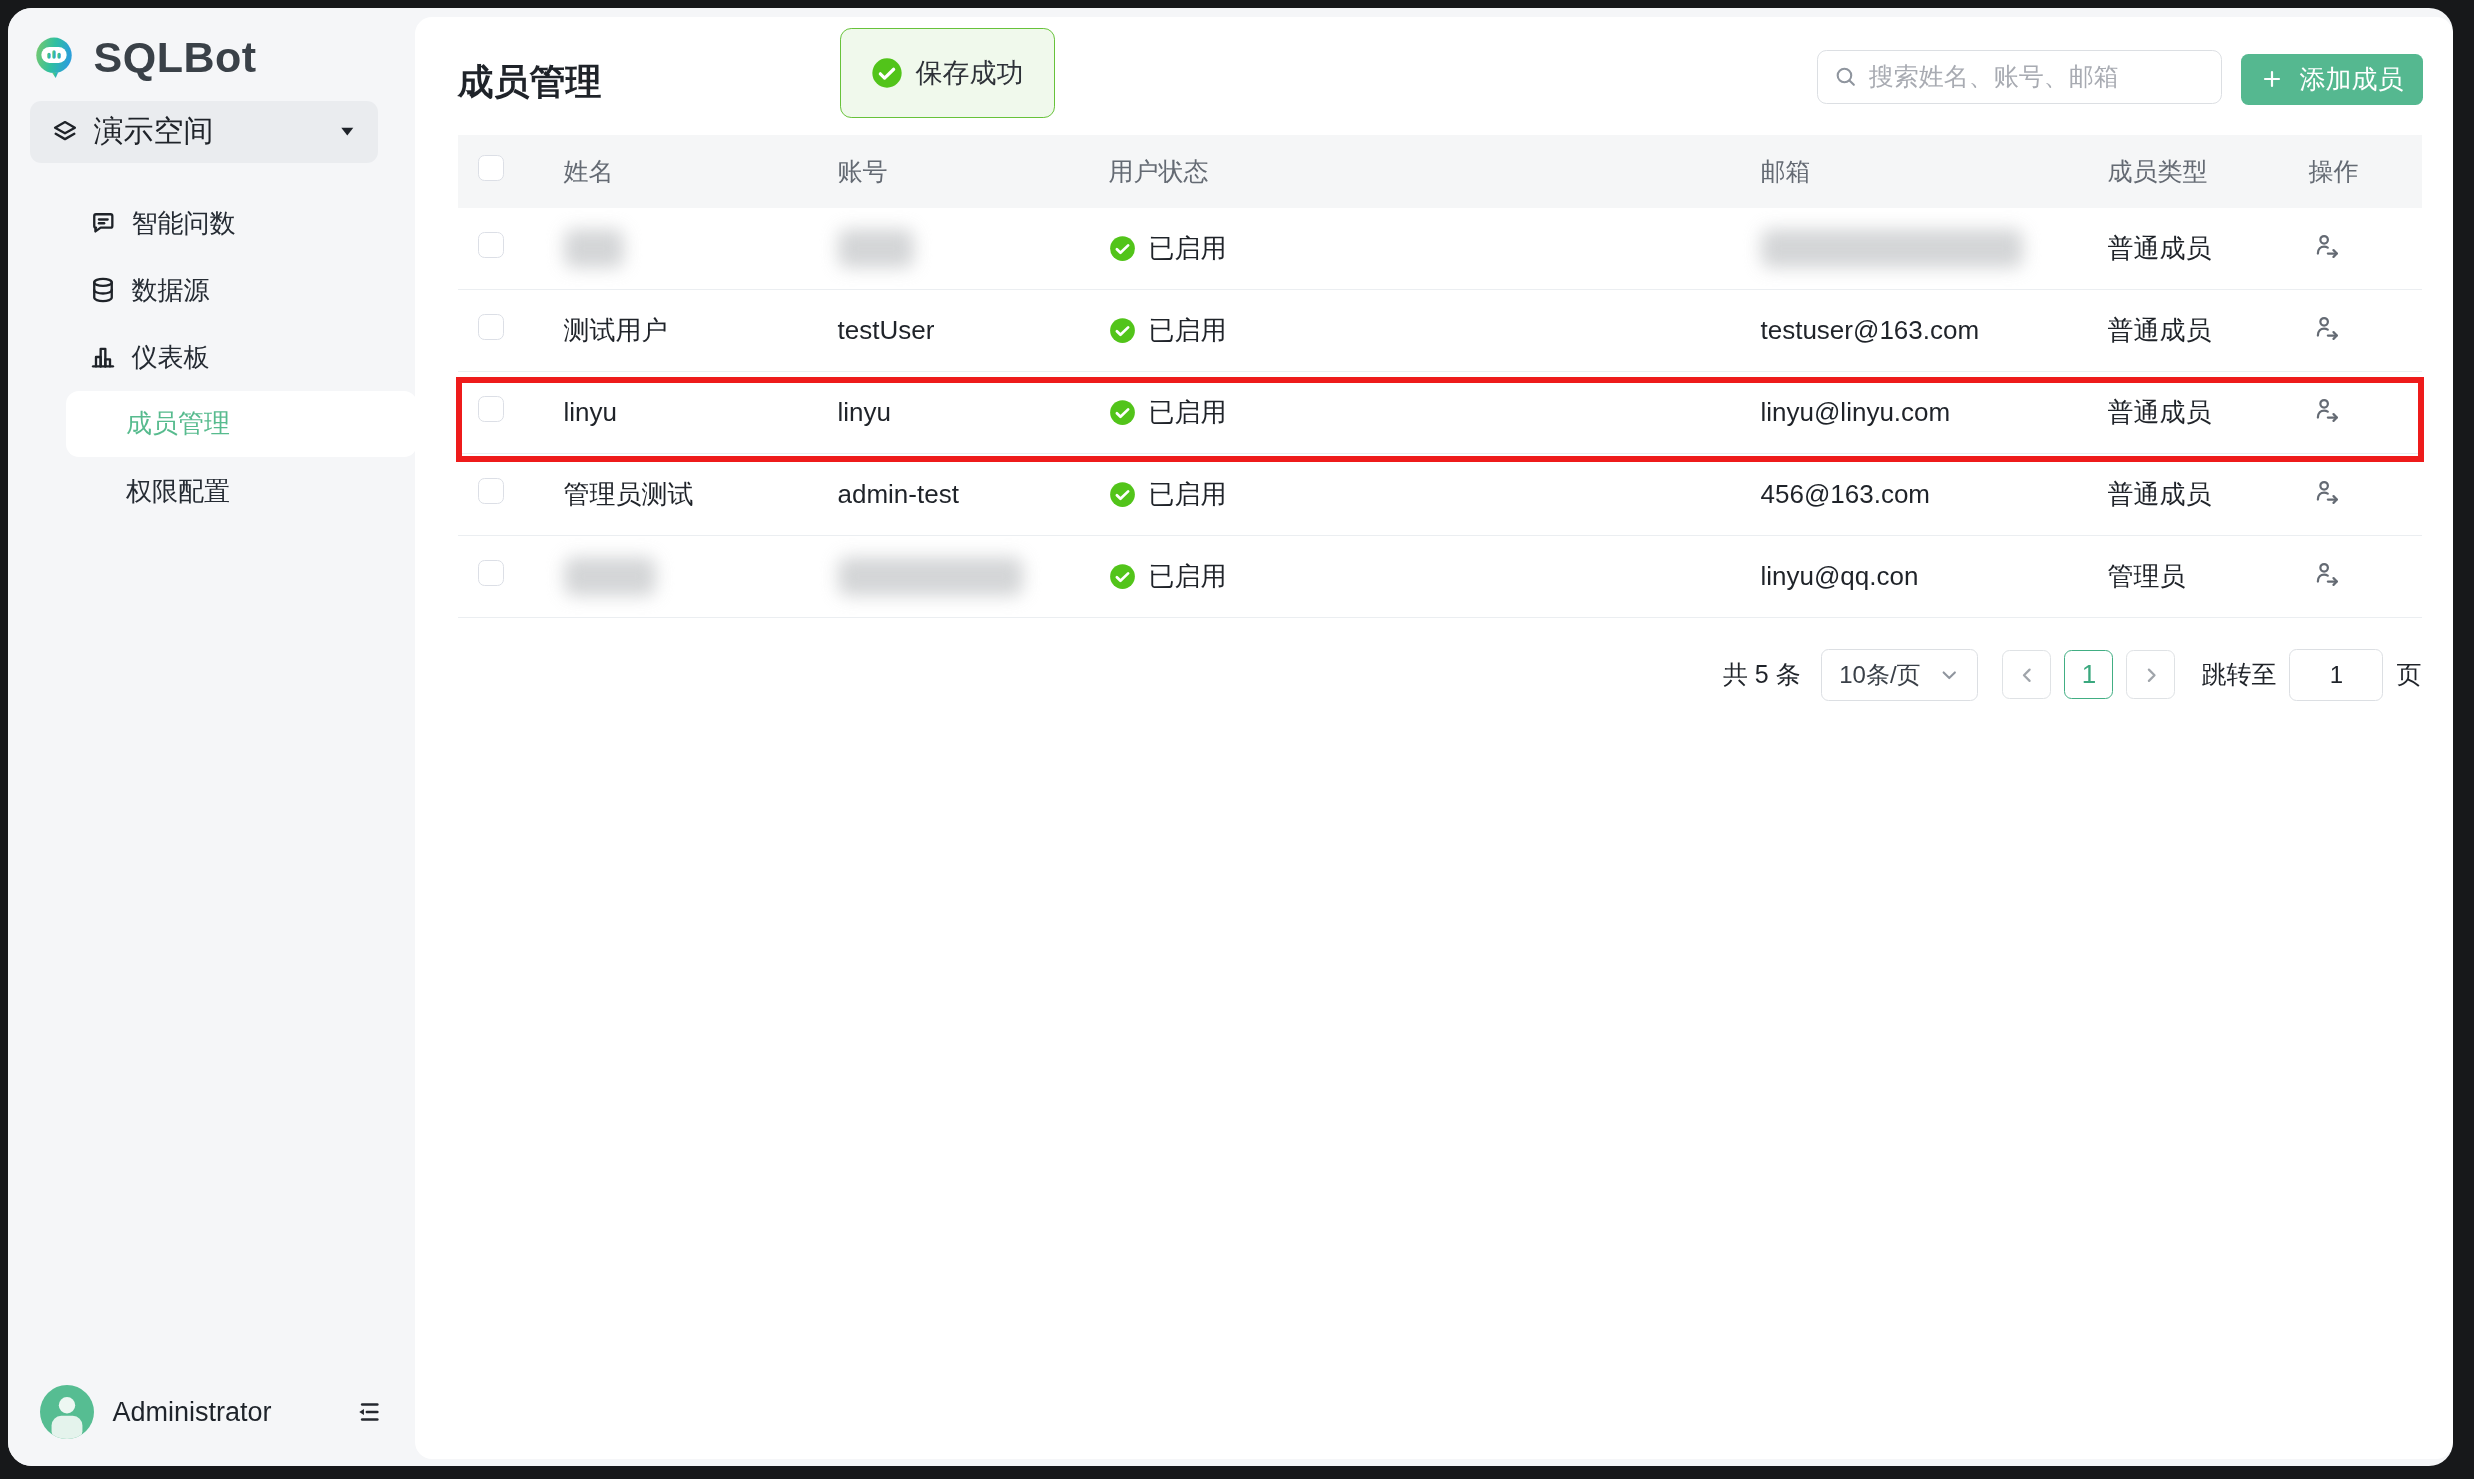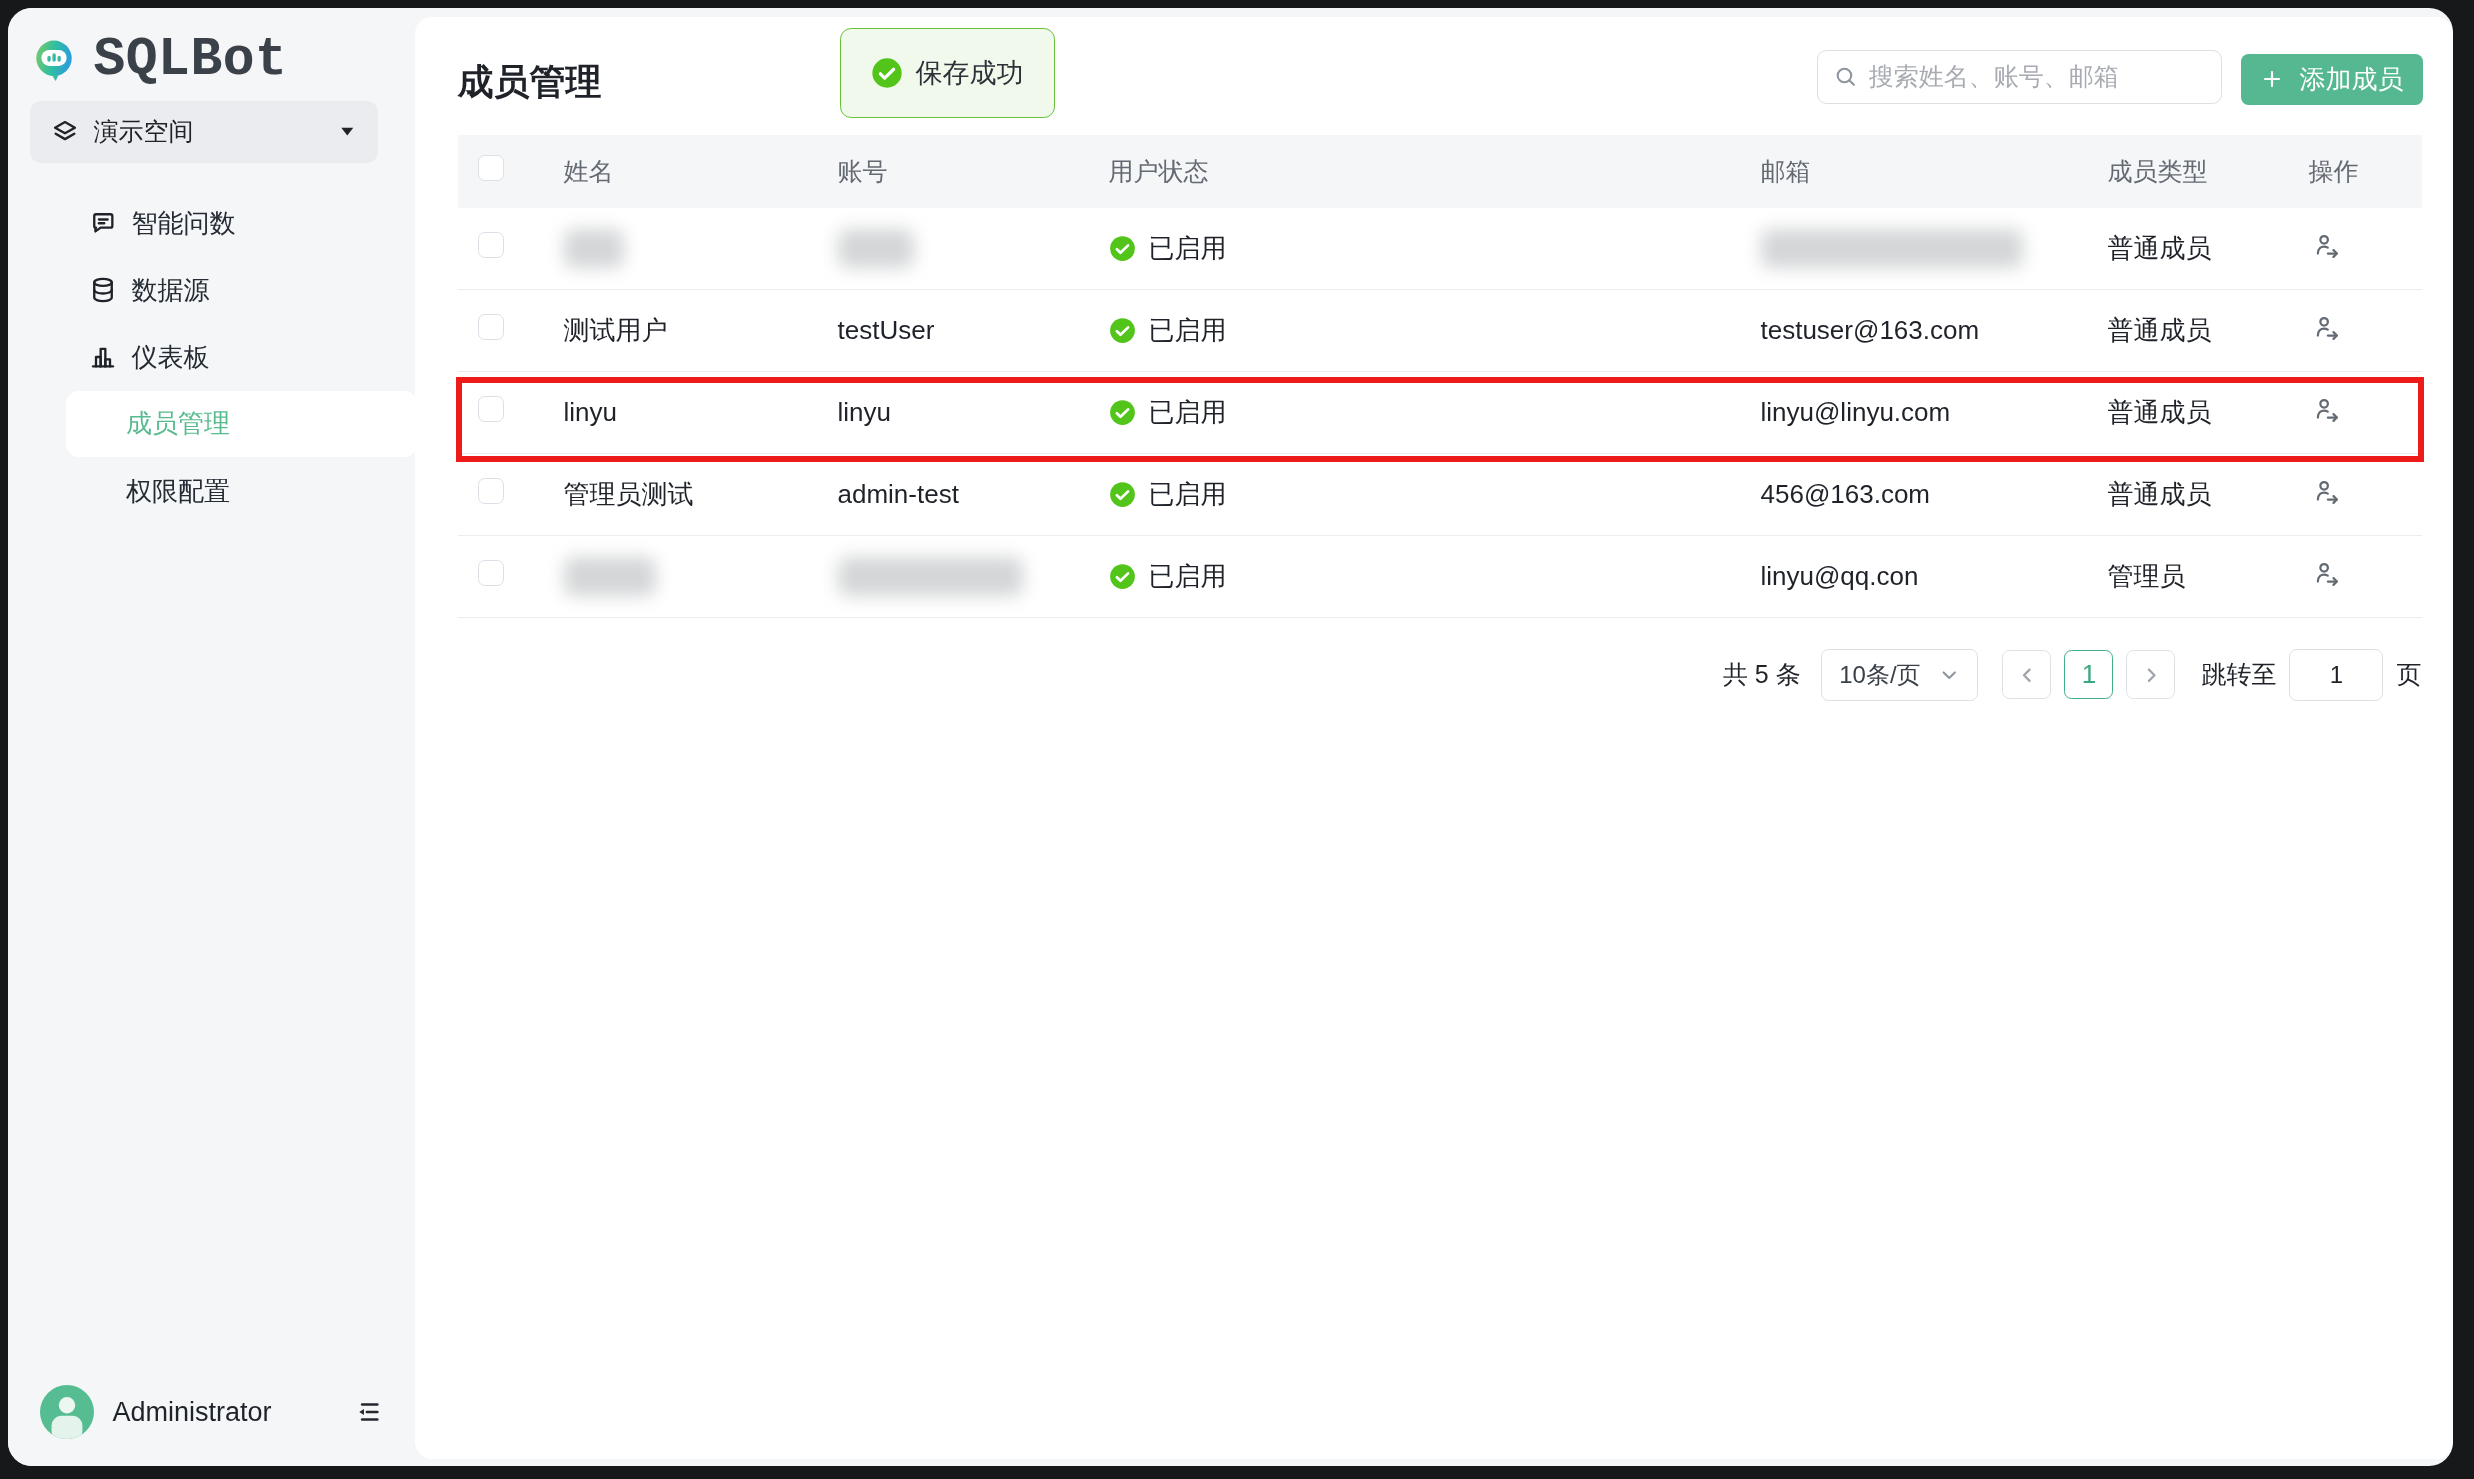--- a/index.html
+++ b/index.html
@@ -10,25 +10,25 @@
     --frame:#17181a;
   }
   *{box-sizing:border-box;margin:0;padding:0;font-family:"Liberation Sans","DejaVu Sans",sans-serif;}
   html,body{width:2475px;height:1480px;overflow:hidden;background:var(--frame);}
   .window{position:absolute;left:7.5px;top:7.5px;right:20.6px;bottom:13px;background:var(--sidebar-bg);
     border-radius:24px;overflow:hidden;}
   
   .sidebar{position:absolute;left:0;top:0;bottom:0;width:399px;background:var(--sidebar-bg);}
   .logo-row{position:absolute;left:19px;top:22.5px;display:flex;align-items:center;gap:13px;}
   .logo-row svg{width:54px;height:54px;}
-  .logo-text{font-size:53px;font-weight:800;color:#3a4148;letter-spacing:0.5px;font-family:Liberation Mono, monospace;}
+  .logo-text{font-size:43px;font-weight:800;color:#3a4148;letter-spacing:0.5px;}
   .workspace{position:absolute;left:22.5px;top:93px;width:348px;height:62px;background:#eaecef;
     border-radius:11.2px;display:flex;align-items:center;padding:0 20.6px;cursor:pointer;}
   .workspace .ws-icon{width:28px;height:28px;flex:0 0 auto;}
-  .workspace .ws-label{margin-left:15px;font-size:25px;color:var(--text-primary);flex:1;}
+  .workspace .ws-label{margin-left:15px;font-size:30px;color:var(--text-primary);flex:1;}
   .workspace .ws-caret{width:20.6px;height:20.6px;}
   .nav{position:absolute;left:0;top:182px;width:100%;margin-left:36px;}
   .nav-item{height:67px;display:flex;align-items:center;padding-left:45px;cursor:pointer;}
   .nav-item svg{width:28px;height:28px;flex:0 0 auto;}
   .nav-item .nav-label{margin-left:15px;font-size:26px;color:#252b33;}
   .nav-item.active .nav-label{color:var(--active-green);}
   .nav-item .spacer{flex:1;}
   .nav-item .chev{width:24px;height:24px;margin-right:39px;}
   .sub-item{height:66px;display:flex;align-items:center;padding-left:60px;font-size:26px;
     color:#252b33;cursor:pointer;margin:0 26px 1.9px 22.5px;border-radius:13px;}

